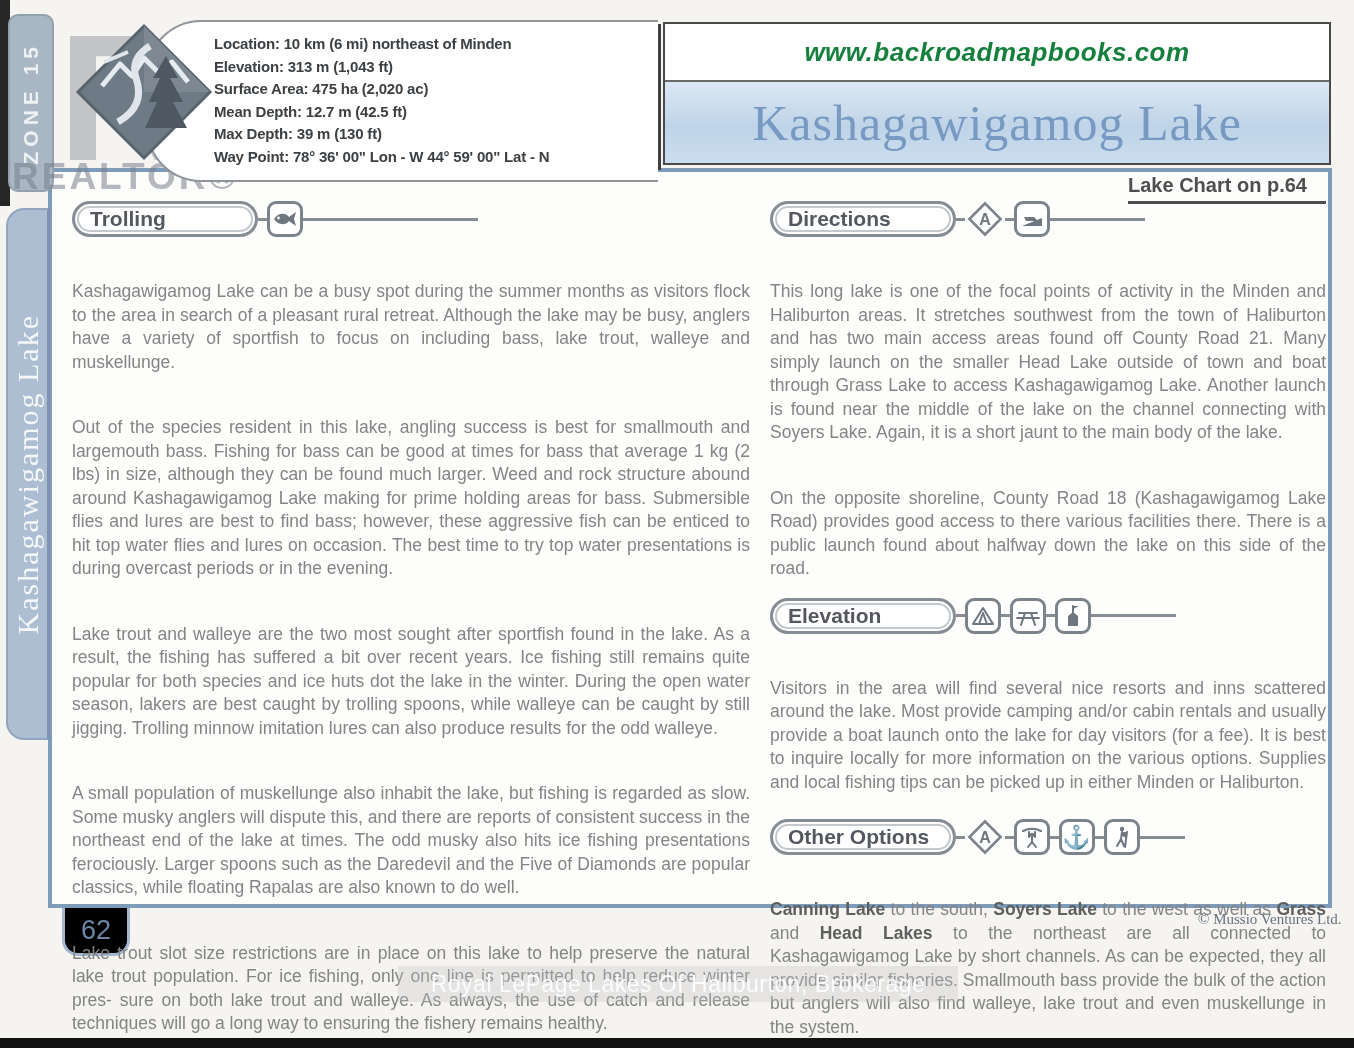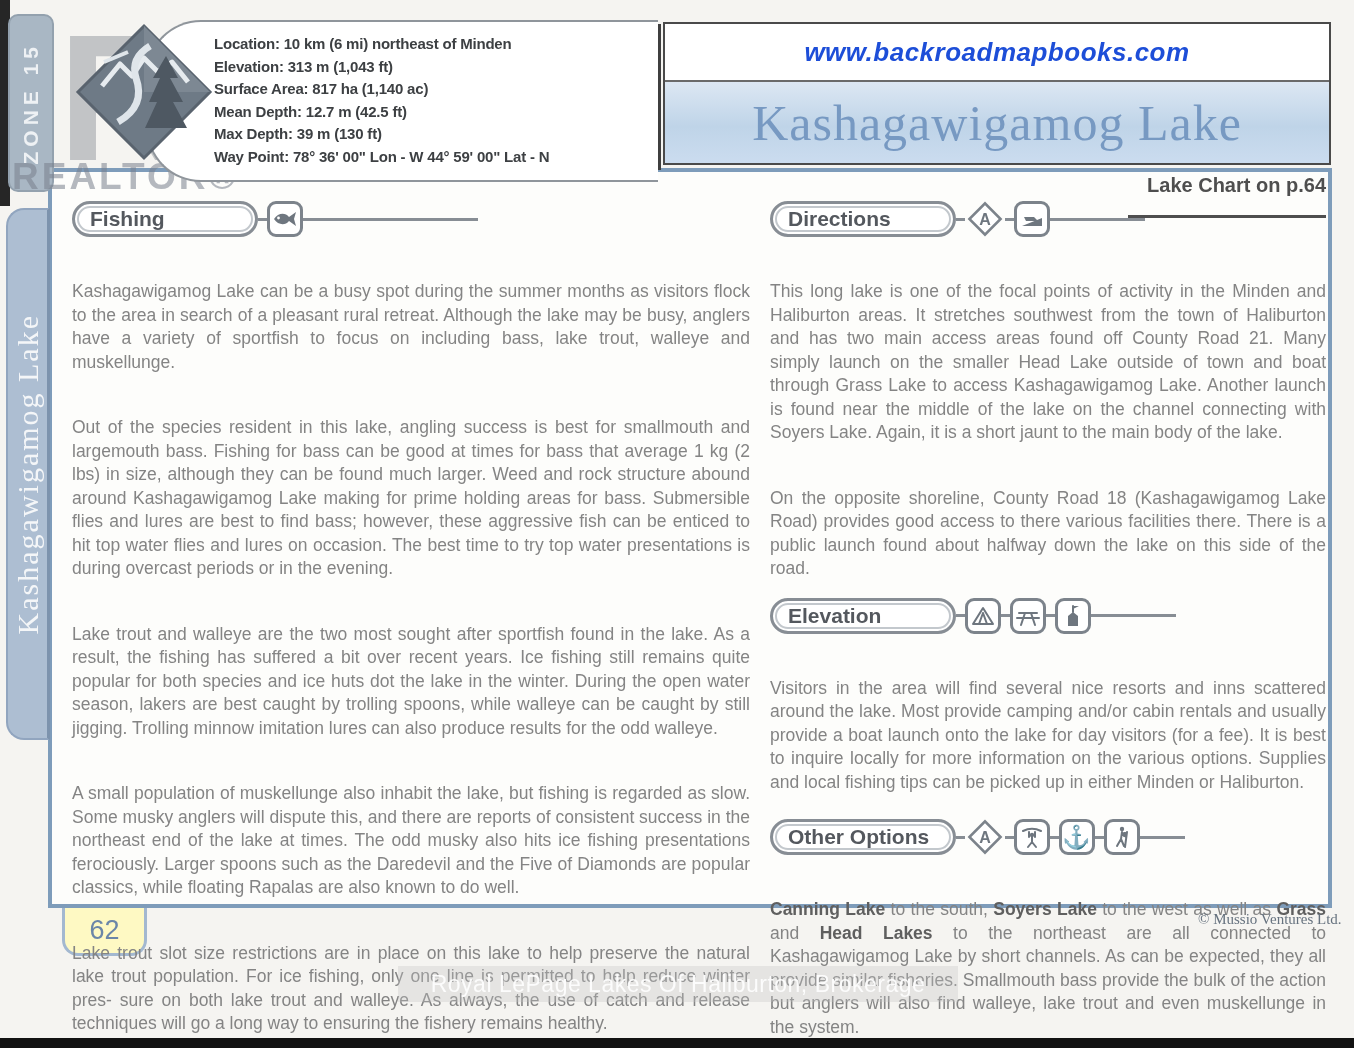--- a/index.html
+++ b/index.html
@@ -53,34 +53,34 @@
   }
   .header-divider { position:absolute; left:658px; top:24px; width:3px; height:146px; background:#3f3f3f; z-index:3; }
 
   
   .right-header {
     position:absolute; left:663px; top:22px; width:668px; height:143px;
     background:#ffffff; border:2px solid #4a4a4a; z-index:3;
   }
   .website {
     height:56px; line-height:56px; text-align:center;
-    font-weight:bold; font-style:italic; font-size:26px; color:#1d4ed8; letter-spacing:0.5px;
+    font-weight:bold; font-style:italic; font-size:26px; color:#15803d; letter-spacing:0.5px;
   }
   .title-bar {
     height:83px; border-top:2px solid #6a6a6a;
     background:linear-gradient(180deg,#dce7f3 0%,#bfd4e8 55%,#cbdcef 100%);
     display:flex; align-items:center; justify-content:center;
   }
   .lake-title {
     font-family:"Liberation Serif", serif; font-size:50px; color:#7799c2; letter-spacing:1px;
   }
   .chart-link {
-    position:absolute; left:1128px; top:174px; width:198px; text-align:right;
+    position:absolute; left:1128px; top:174px; width:198px; text-align:left;
     font-size:20px; font-weight:bold; color:#4e4e4e;
-    border-bottom:3px solid #4e4e4e; padding-bottom:18px; z-index:6;
+    border-bottom:3px solid #4e4e4e; padding-bottom:4px; z-index:6;
   }
 
   
   .sidebar-tab {
     position:absolute; left:6px; top:208px; width:44px; height:532px;
     background:#adbed2; border:2px solid #91a5bf; border-right:3px solid #7d93ad;
     border-radius:18px 0 0 18px; z-index:5;
     display:flex; align-items:center; justify-content:center;
   }
   .sidebar-tab span {
@@ -114,22 +114,22 @@
     border:3px solid #7c838b; border-radius:9px;
     display:flex; align-items:center; justify-content:center;
   }
   .icon-box .uni { font-size:23px; color:#6e767f; line-height:1; }
   .diamond-wrap { width:40px; height:40px; flex:none; }
   .sec-line { height:3px; background:#878d94; flex:none; }
   .w175 { width:175px; } .w95 { width:95px; } .w85 { width:85px; } .w45 { width:45px; }
 
   
   .page-tab {
-    position:absolute; left:62px; top:908px; width:85px; height:48px;
-    background:#fef9c3; border:3px solid #a3b8d0; border-top:none;
+    position:absolute; left:62px; top:908px; width:68px; height:48px;
+    background:#000000; border:3px solid #a3b8d0; border-top:none;
     border-radius:0 0 16px 16px; z-index:0;
     display:flex; align-items:center; justify-content:center;
     font-size:27px; color:#6b86a8;
   }
   .copyright {
     position:absolute; left:1198px; top:911px; z-index:6;
     font-family:"Liberation Serif", serif; font-size:15px; color:#66727f;
   }
   .watermark {
     position:absolute; left:398px; top:966px; width:560px; height:36px;
@@ -160,21 +160,21 @@
   <path d="M28 64 L46 42 L58 54 L70 36 L84 50 L98 40 L114 60" stroke="#e6ebef" stroke-width="5" fill="none" stroke-linejoin="round"></path>
   <path d="M92 34 l12 22 h-8 l13 24 h-10 l14 26 h-42 l12 -26 h-8 l11 -24 h-7 Z" fill="#4e5862"></path>
   <path d="M44 100 Q72 84 62 56 Q56 36 76 24" stroke="#dfe5ea" stroke-width="7" fill="none"></path>
   <line x1="30" y1="40" x2="54" y2="30" stroke="#dfe5ea" stroke-width="4"></line>
 </svg>
 
 <div class="info-box">
   <div class="info-lines">
     <div>Location: 10 km (6 mi) northeast of Minden</div>
     <div>Elevation: 313 m (1,043 ft)</div>
-    <div>Surface Area: 817 ha (1,140 ac)</div>
+    <div>Surface Area: 475 ha (2,020 ac)</div>
     <div>Mean Depth: 12.7 m (42.5 ft)</div>
     <div>Max Depth: 39 m (130 ft)</div>
     <div>Way Point: 78° 36' 00" Lon - W  44° 59' 00" Lat - N</div>
   </div>
 </div>
 <div class="header-divider"></div>
 
 <div class="right-header">
   <div class="website">www.backroadmapbooks.com</div>
   <div class="title-bar">
@@ -183,21 +183,21 @@
 </div>
 <div class="chart-link">Lake Chart on p.64</div>
 
 <div class="sidebar-tab">
   <span>Kashagawigamog Lake</span>
 </div>
 
 <div class="col-left">
   <div class="sec-header">
     <div class="pill">
-      <span>Fishing</span>
+      <span>Trolling</span>
     </div>
     <div class="dash"></div>
     <div class="icon-box">
       <svg width="26" height="18" viewBox="0 0 26 18">
         <path class="fl" d="M2 9 C6 3 13 2 17 7 L24 2 L22 9 L24 16 L17 11 C13 16 6 15 2 9 Z"></path>
         <circle cx="6.5" cy="8" r="1.4" fill="#ffffff"></circle>
       </svg>
     </div>
     <div class="sec-line w175"></div>
   </div>

